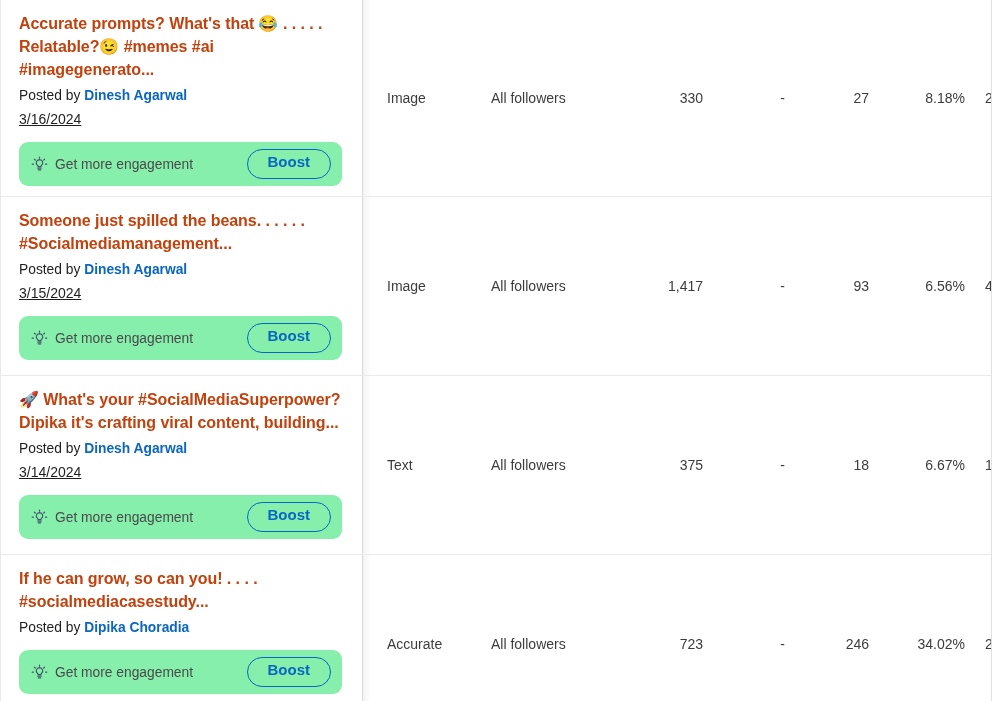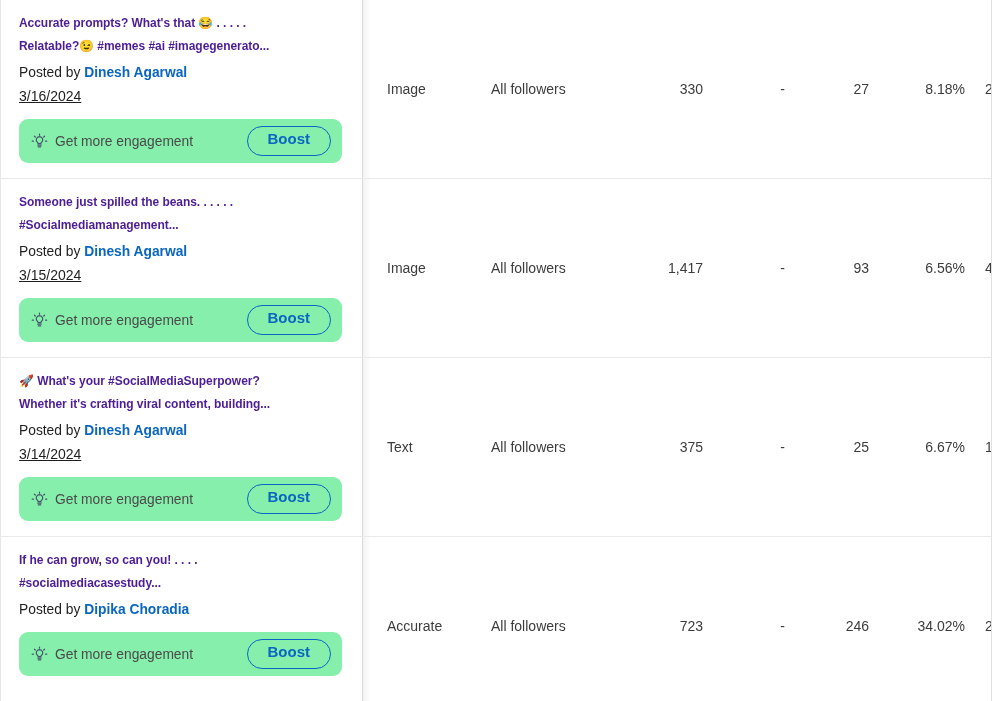--- a/index.html
+++ b/index.html
@@ -55,22 +55,22 @@
     top: 0;
     right: -9px;
     width: 9px;
     height: 100%;
     background: linear-gradient(to right, rgba(0,0,0,0.055), rgba(0,0,0,0));
     pointer-events: none;
   }
 
   .post-title {
     display: block;
-    color: #4c1d95;
-    font-size: 12px;
+    color: #c2410c;
+    font-size: 16px;
     font-weight: 600;
     line-height: 23px;
     letter-spacing: -0.05px;
     text-decoration: none;
     margin: 0 0 3px 0;
   }
 
   .post-meta {
     font-size: 13.8px;
     color: #1f1f1f;
@@ -229,21 +229,21 @@
       <div class="m-cell m-impr">1,417</div>
       <div class="m-cell m-views">-</div>
       <div class="m-cell m-reactions">93</div>
       <div class="m-cell m-rate">6.56%</div>
       <div class="m-cell m-clicks">42</div>
     </div>
   </div>
 
   <div class="post-row row-3">
     <div class="post-cell">
-      <a class="post-title" href="#"><span>🚀 What's your #SocialMediaSuperpower?</span><br><span>Whether it's crafting viral content, building...</span></a>
+      <a class="post-title" href="#"><span>🚀 What's your #SocialMediaSuperpower?</span><br><span>Dipika it's crafting viral content, building...</span></a>
       <div class="post-meta"><span>Posted by</span> <a class="author" href="#">Dinesh Agarwal</a></div>
       <div class="post-date">3/14/2024</div>
       <div class="boost-strip">
         <div class="boost-left">
           <span class="bulb-icon">
             <svg viewBox="0 0 24 24" width="17" height="17" fill="none" stroke="currentColor" stroke-width="1.7" stroke-linecap="round">
               <path d="M9.6 17h4.8M10.2 19.5h3.6"></path>
               <path d="M12 5.2a4.6 4.6 0 0 0-2.7 8.3c.5.4.8.9.8 1.5h3.8c0-.6.3-1.1.8-1.5A4.6 4.6 0 0 0 12 5.2Z"></path>
               <path d="M12 1.6v1.6M4.9 4.6l1.1 1.1M1.8 11.6h1.6M19.1 4.6 18 5.7M22.2 11.6h-1.6"></path>
             </svg>
@@ -253,21 +253,21 @@
         <button class="boost-button">Boost</button>
       </div>
     </div>
     <div class="metrics">
       <div class="m-cell m-type">Text</div>
       <div class="m-cell m-audience">
           <span>All followers</span>
         </div>
       <div class="m-cell m-impr">375</div>
       <div class="m-cell m-views">-</div>
-      <div class="m-cell m-reactions">25</div>
+      <div class="m-cell m-reactions">18</div>
       <div class="m-cell m-rate">6.67%</div>
       <div class="m-cell m-clicks">17</div>
     </div>
   </div>
 
   <div class="post-row row-4">
     <div class="post-cell">
       <a class="post-title" href="#"><span>If he can grow, so can you! . . . .</span><br><span>#socialmediacasestudy...</span></a>
       <div class="post-meta"><span>Posted by</span> <a class="author" href="#">Dipika Choradia</a></div>
       <div class="boost-strip">

